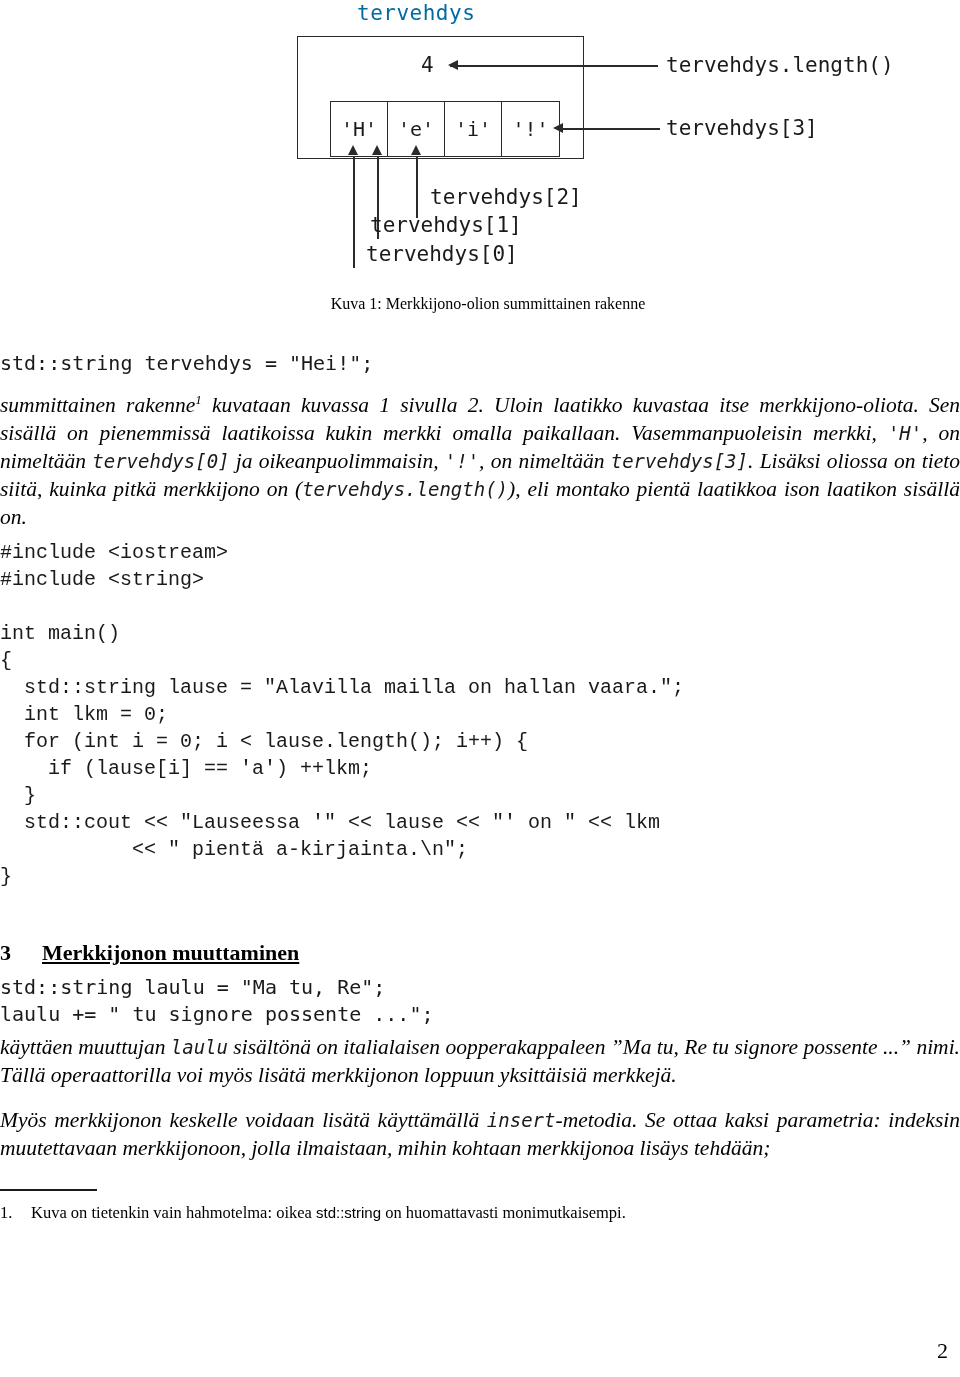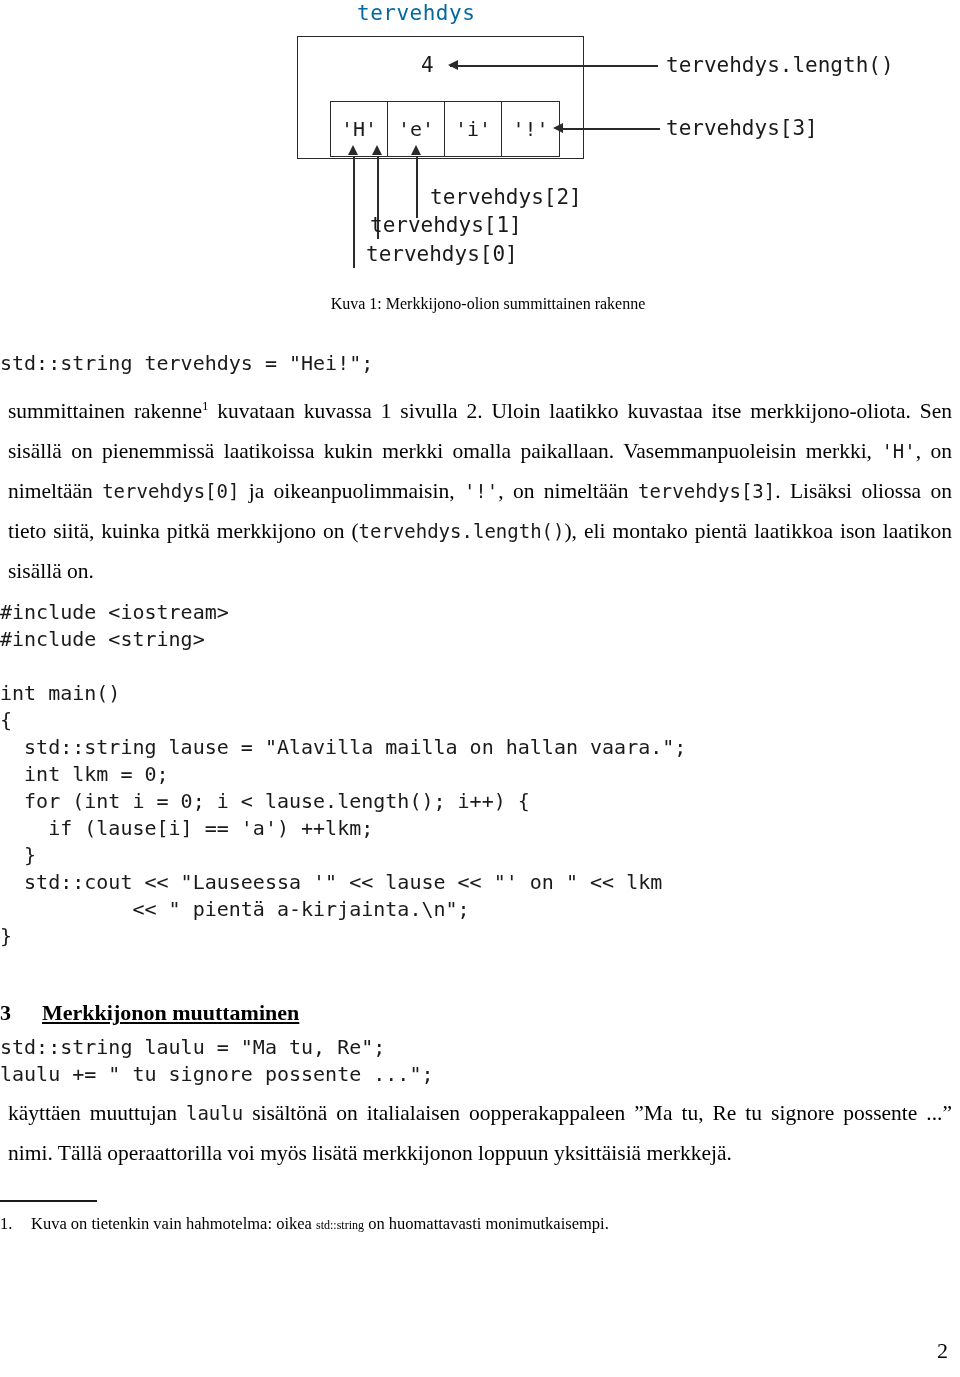--- a/index.html
+++ b/index.html
@@ -170,24 +170,25 @@
   .code {
     font-family: "DejaVu Sans Mono", "Liberation Mono", monospace;
     font-size: 20px;
     line-height: 27px;
     white-space: pre;
     color: #1a1a1a;
     margin: 0;
   }
   p.para {
     font-size: 21.5px;
-    line-height: 40px;
-    margin: 8px;
+    line-height: 28px;
+    margin: 0;
     text-align: justify;
     color: #000000;
+    font-style: italic;
   }
   p.para code, span.inl {
     font-family: "DejaVu Sans Mono", "Liberation Mono", monospace;
     font-size: 19px;
     color: #1a1a1a;
   }
   sup { font-size: 13px; vertical-align: super; }
 
   h2.section {
     font-size: 22px;
@@ -203,22 +204,22 @@
     height: 1.6px;
     background: #1a1a1a;
   }
   .footnote {
     font-size: 16.5px;
     line-height: 22px;
     color: #000;
   }
   .footnote .fn-num { display: inline-block; width: 31px; }
   .footnote code {
-    font-family: Liberation Serif, serif;
-    font-size: 12px;
+    font-family: Liberation Sans, sans-serif;
+    font-size: 15px;
   }
   .pageno {
     position: absolute;
     right: 12px;
     top: 1338px;
     font-size: 22px;
   }
 </style>
 </head>
 <body>
@@ -262,21 +263,21 @@
     <div class="fig-caption">Kuva 1: Merkkijono-olion summittainen rakenne</div>
   </div>
 
   <div class="body">
 
     <pre class="code">std::string tervehdys = "Hei!";</pre>
 
     <p class="para" style="margin-top:9px;"><span>summittainen rakenne</span><sup>1</sup><span> kuvataan kuvassa 1 sivulla 2. Uloin laatikko kuvastaa itse merkkijono-oliota. Sen sisällä on pienemmissä laatikoissa kukin merkki omalla paikallaan. Vasemmanpuoleisin merkki, </span><span class="inl">'H'</span><span>, on nimeltään </span><span class="inl">tervehdys[0]</span><span> ja oikeanpuolimmaisin, </span><span class="inl">'!'</span><span>, on nimeltään </span><span class="inl">tervehdys[3]</span><span>. Lisäksi oliossa on tieto siitä, kuinka pitkä merkkijono on (</span><span class="inl">tervehdys.length()</span><span>), eli montako pientä laatikkoa ison laatikon sisällä on.</span></p>
 
 
-    <pre class="code" style="margin-top:8px;">#include &lt;iostream&gt;
+    <pre class="code" style="margin-top:8px;font-family:Liberation Mono, monospace;">#include &lt;iostream&gt;
 #include &lt;string&gt;
 
 int main()
 {
   std::string lause = "Alavilla mailla on hallan vaara.";
   int lkm = 0;
   for (int i = 0; i &lt; lause.length(); i++) {
     if (lause[i] == 'a') ++lkm;
   }
   std::cout &lt;&lt; "Lauseessa '" &lt;&lt; lause &lt;&lt; "' on " &lt;&lt; lkm
@@ -284,20 +285,21 @@
 }</pre>
 
     <h2 class="section" style="margin-top:50px;"><span class="num">3</span><span>Merkkijonon muuttaminen</span></h2>
 
 
     <pre class="code" style="margin-top:8px;">std::string laulu = "Ma tu, Re";
 laulu += " tu signore possente ...";</pre>
 
     <p class="para" style="margin-top:5px;"><span>käyttäen muuttujan </span><span class="inl">laulu</span><span> sisältönä on italialaisen oopperakappaleen ”Ma tu, Re tu signore possente ...” nimi. Tällä operaattorilla voi myös lisätä merkkijonon loppuun yksittäisiä merkkejä.</span></p>
 
+    <p class="para" style="margin-top:17px;"><span>Myös merkkijonon keskelle voidaan lisätä käyttämällä </span><span class="inl">insert</span><span>-metodia. Se ottaa kaksi parametria: indeksin muutettavaan merkkijonoon, jolla ilmaistaan, mihin kohtaan merkkijonoa lisäys tehdään;</span></p>
 
     <div class="rule" style="margin-top:27px;"></div>
 
     <p class="footnote" style="margin-top:11px;"><span class="fn-num">1.</span><span>Kuva on tietenkin vain hahmotelma: oikea </span><code>std::string</code><span> on huomattavasti monimutkaisempi.</span></p>
   </div>
 
   <div class="pageno">2</div>
 </div>
 
 </body></html>

